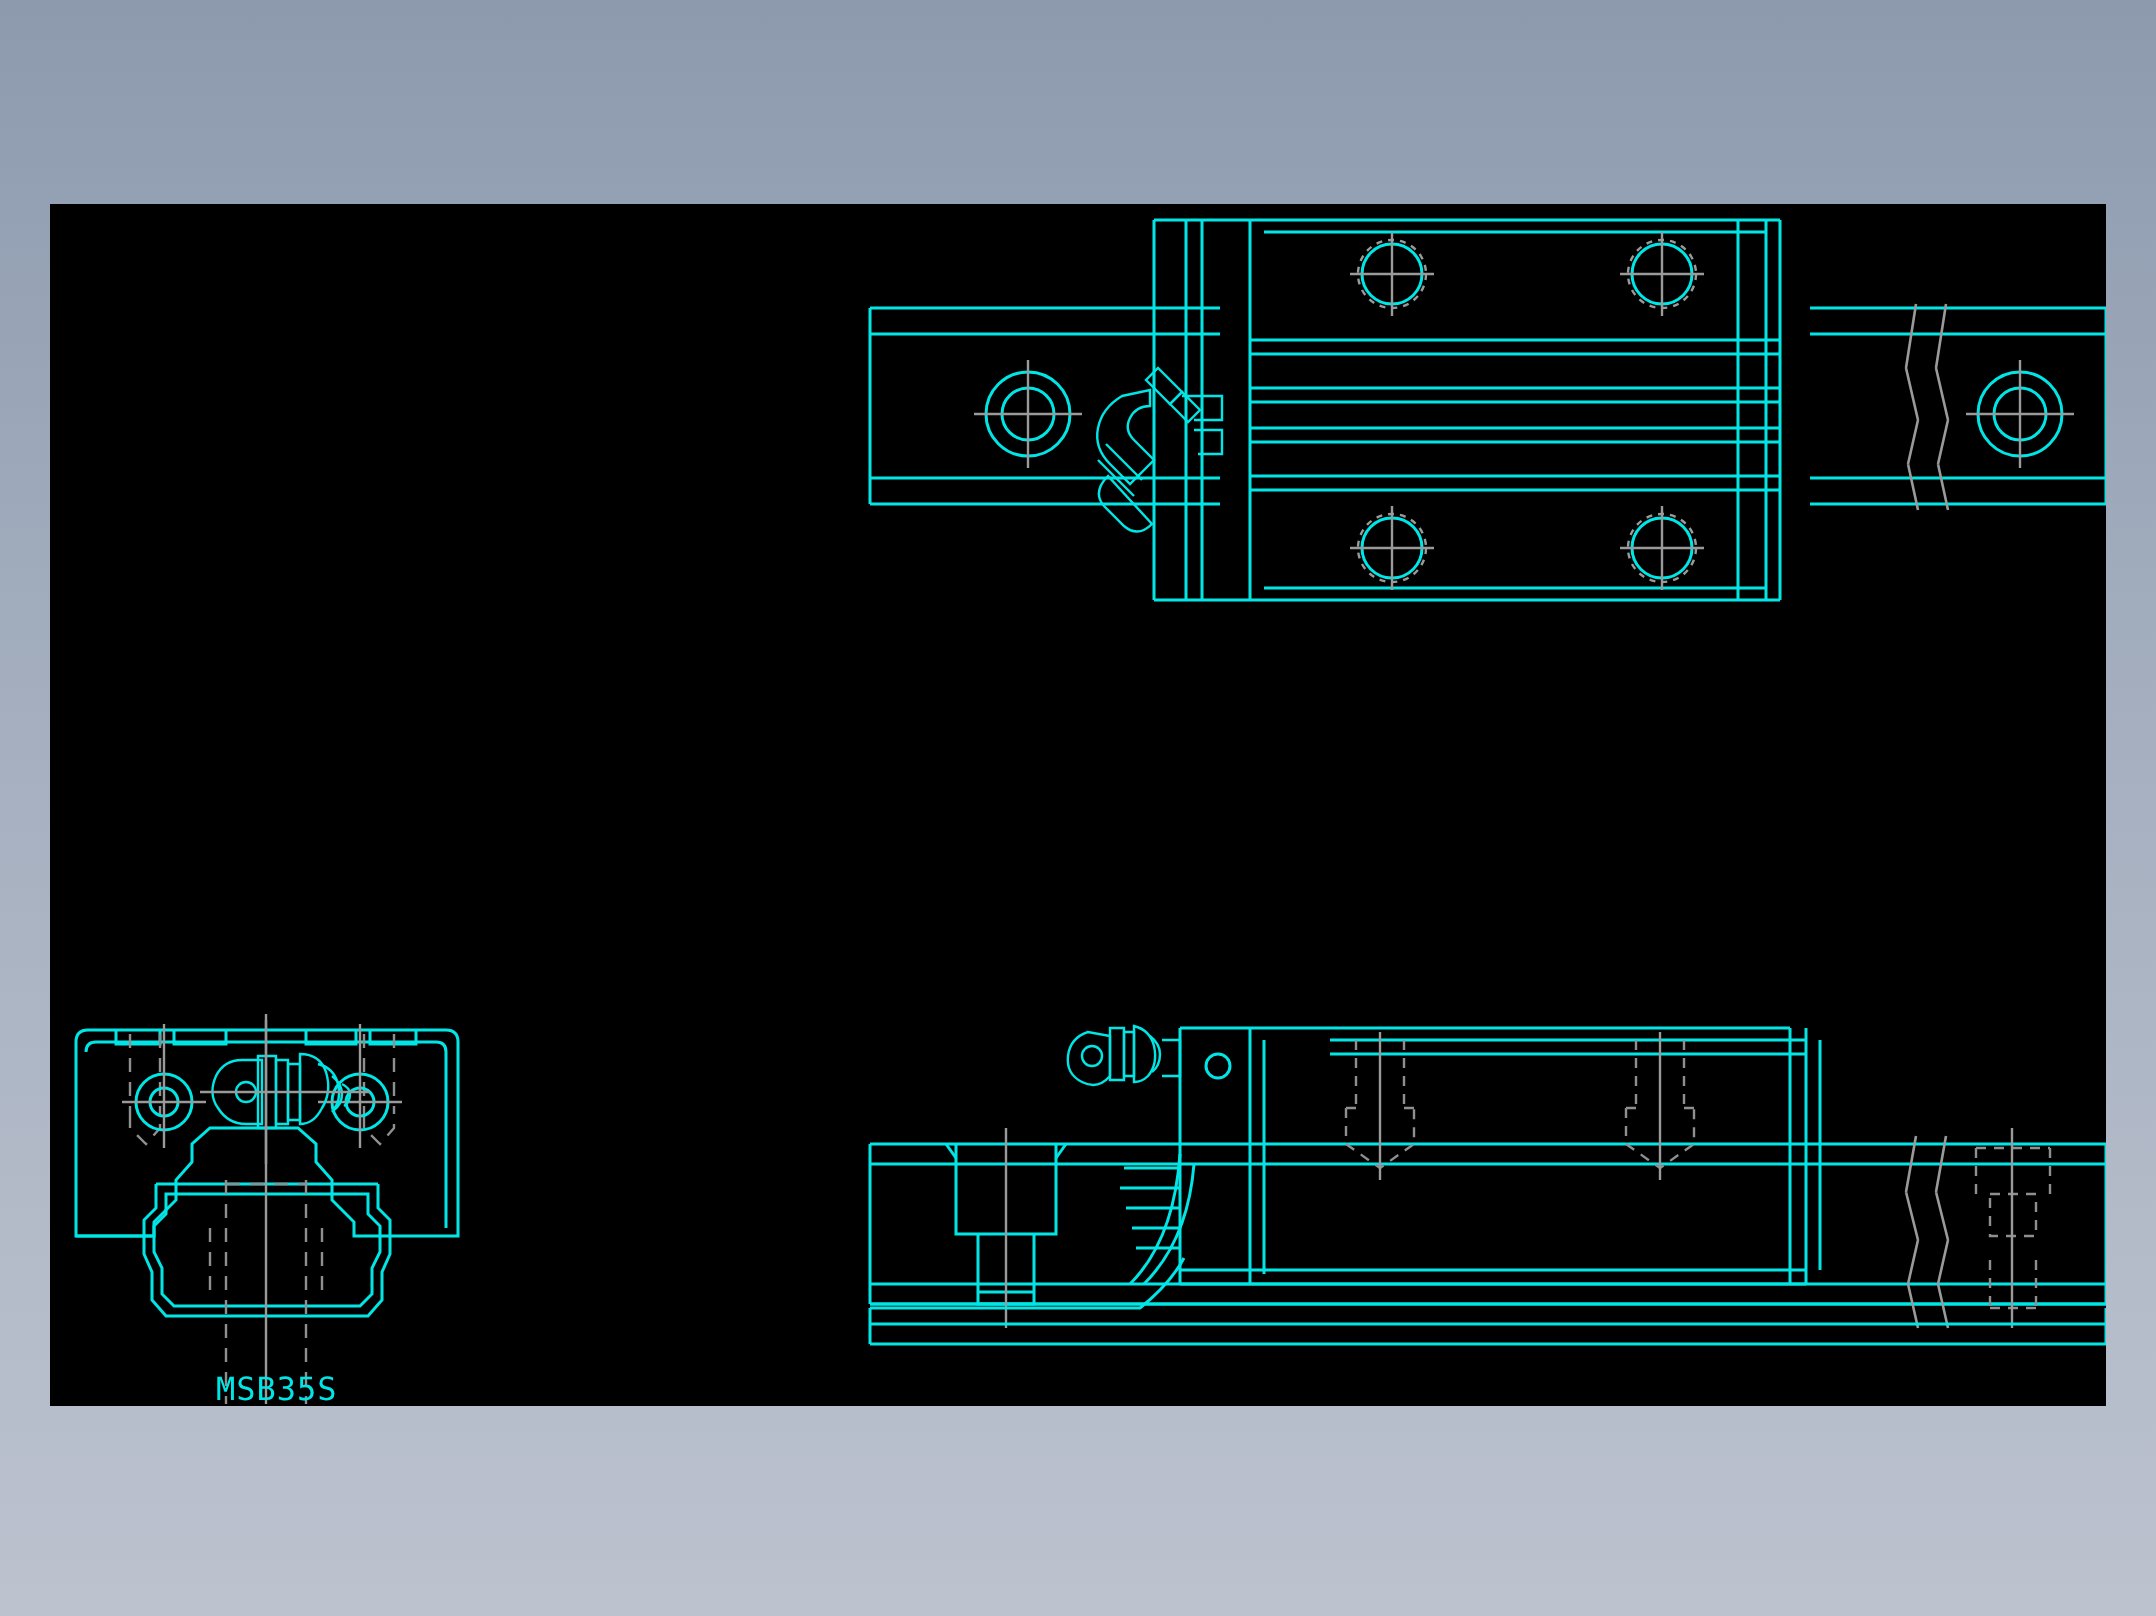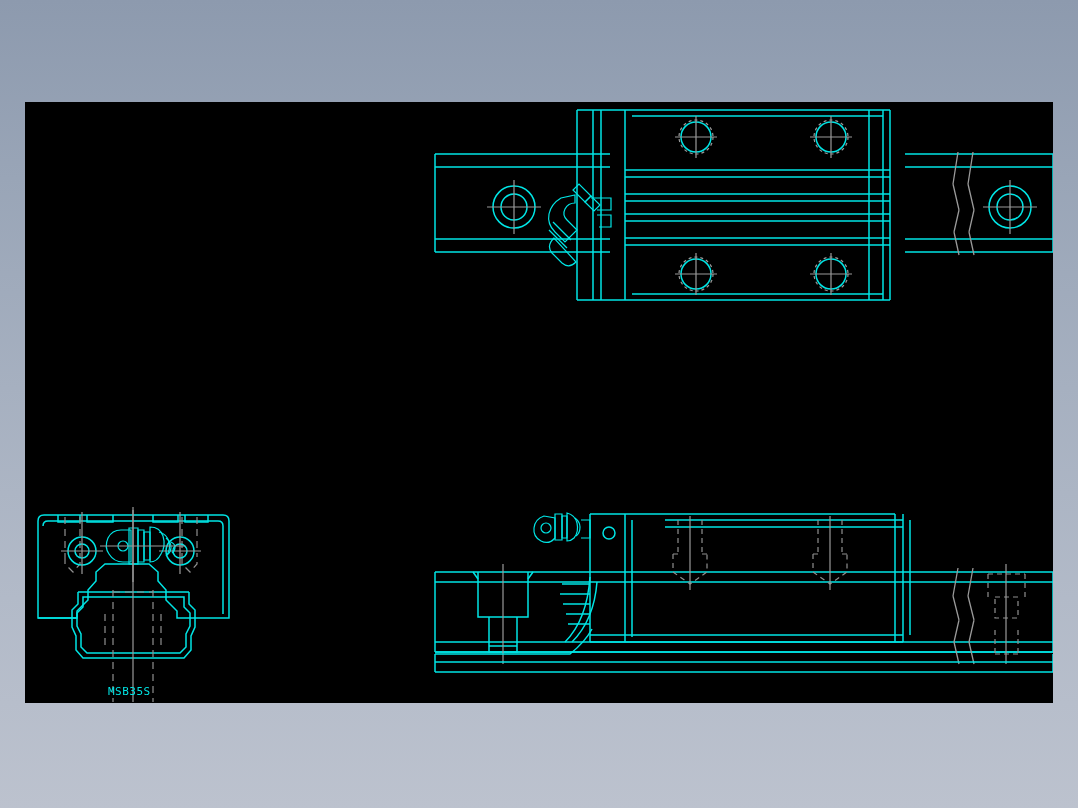--- a/index.html
+++ b/index.html
@@ -9,21 +9,21 @@
     background:linear-gradient(180deg,#8d9aae 0%,#99a5b7 22%,#a6b0c0 48%,#b2bac8 74%,#bcc2ce 100%);
   }
   #viewport{position:absolute;left:0;top:0;width:1078px;height:808px;}
   #canvas{
     position:absolute;left:25px;top:102px;width:1028px;height:601px;
     background:#000000;overflow:hidden;
   }
   #cadsvg{position:absolute;left:0;top:0;width:1028px;height:601px;display:block;}
   .part-label{
     position:absolute;left:108px;top:685px;
-    color:#00e5e5;font-size:11px;letter-spacing:.5px;
+    color:#00e5e5;font-size:16px;letter-spacing:.5px;
     font-family:"DejaVu Sans Mono","Liberation Mono",monospace;
     white-space:nowrap;
   }
 </style>
 </head>
 <body>
 
 <div id="viewport">
   <div id="canvas">
 

